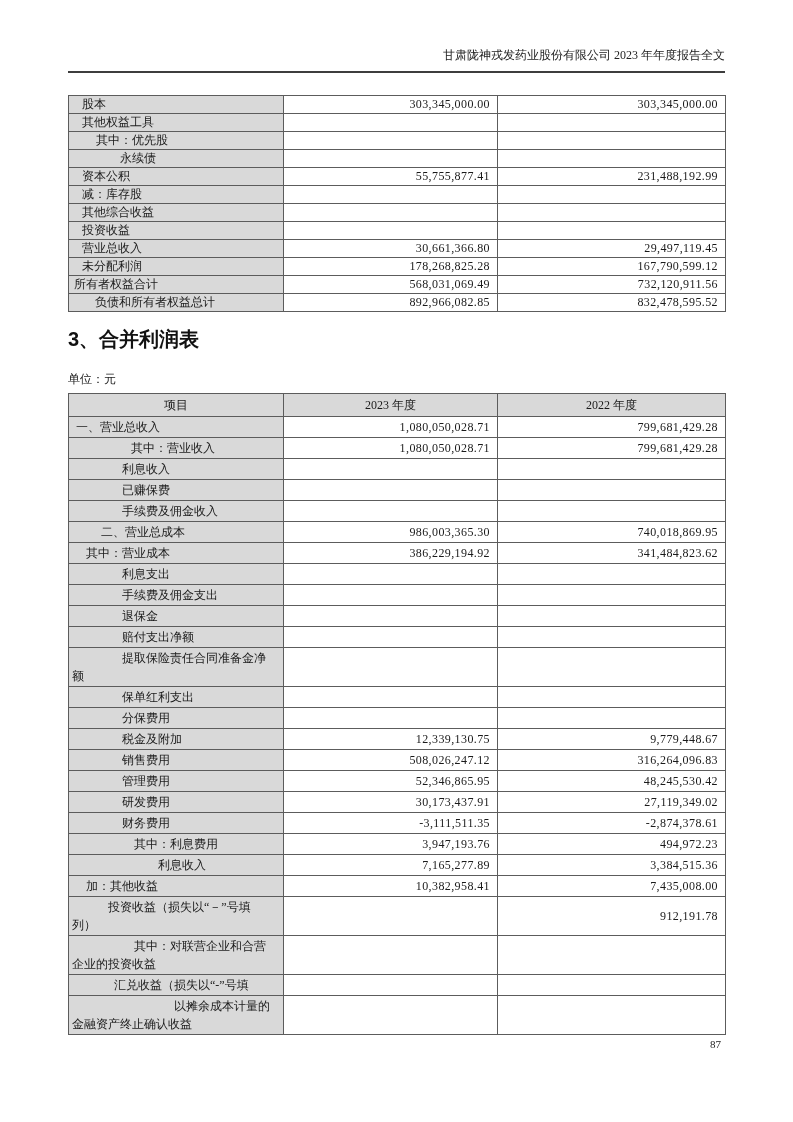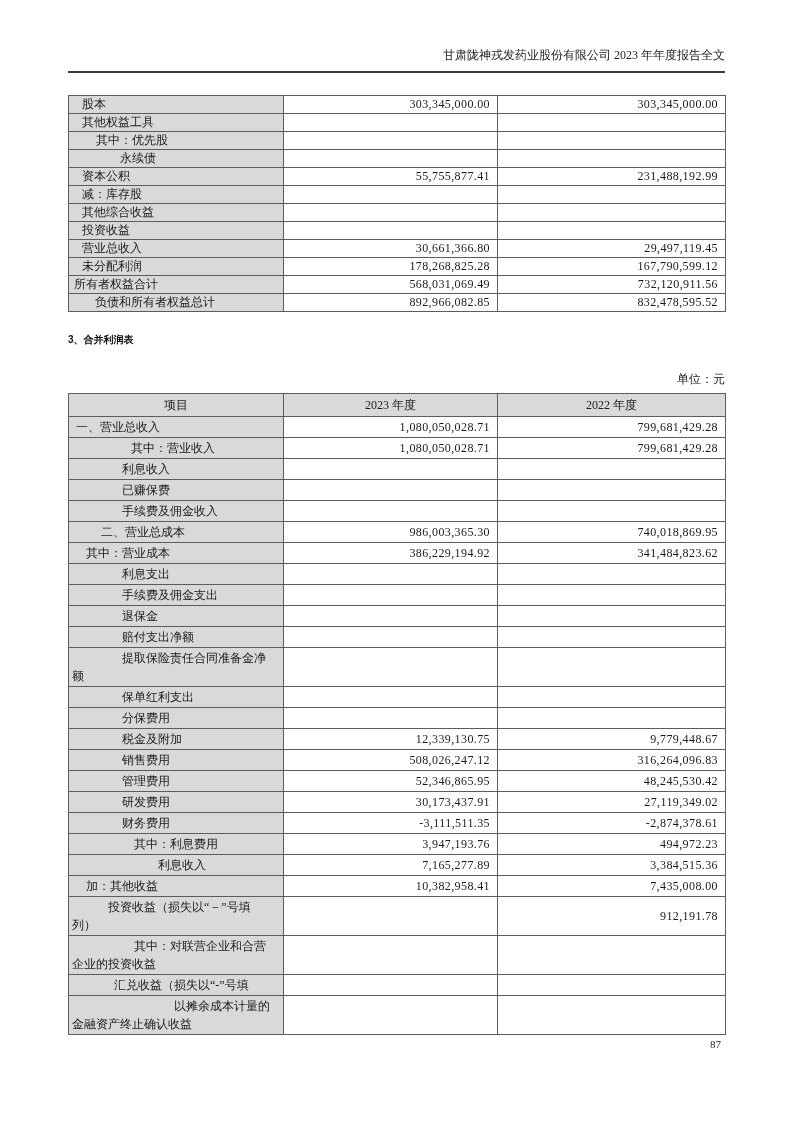--- a/index.html
+++ b/index.html
@@ -53,28 +53,28 @@
     padding: 1px 7px 1px 2px;
     letter-spacing: 0.4px;
     line-height: 18px;
   }
   .t1 td { height: 17px; line-height: 15px; }
   .t1 { margin-top: 22px; }
   .section-title {
     margin-top: 19px;
     font-family: "Liberation Sans", "DejaVu Sans", sans-serif;
     font-weight: bold;
-    font-size: 10px;
+    font-size: 20px;
     line-height: 17px;
     color: #111;
   }
   .unit-label {
     margin-top: 24px;
     margin-bottom: 7px;
-    text-align: right;
+    text-align: left;
     font-size: 12px;
     line-height: 14px;
   }
   .t2 td, .t2 th { height: 21px; }
   .t2 th {
     background: #d9d9d9;
     text-align: center;
     height: 23px;
     line-height: 18px;
   }

